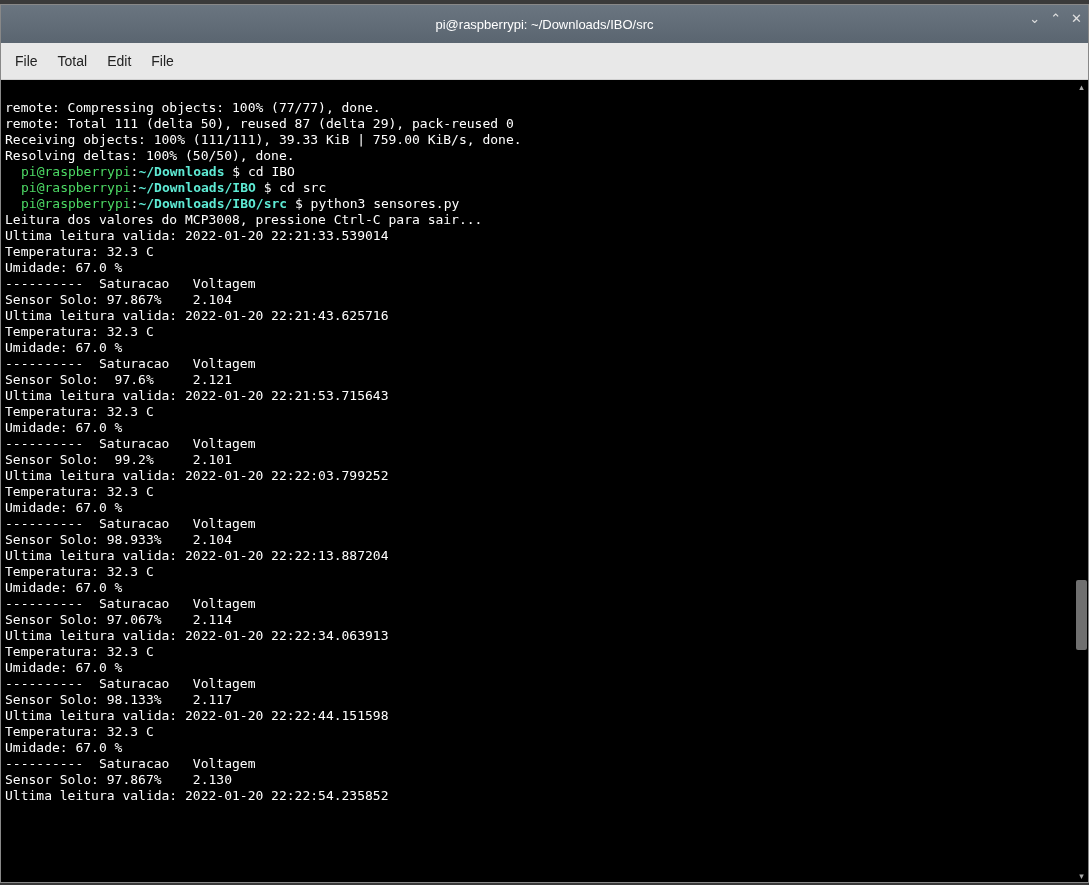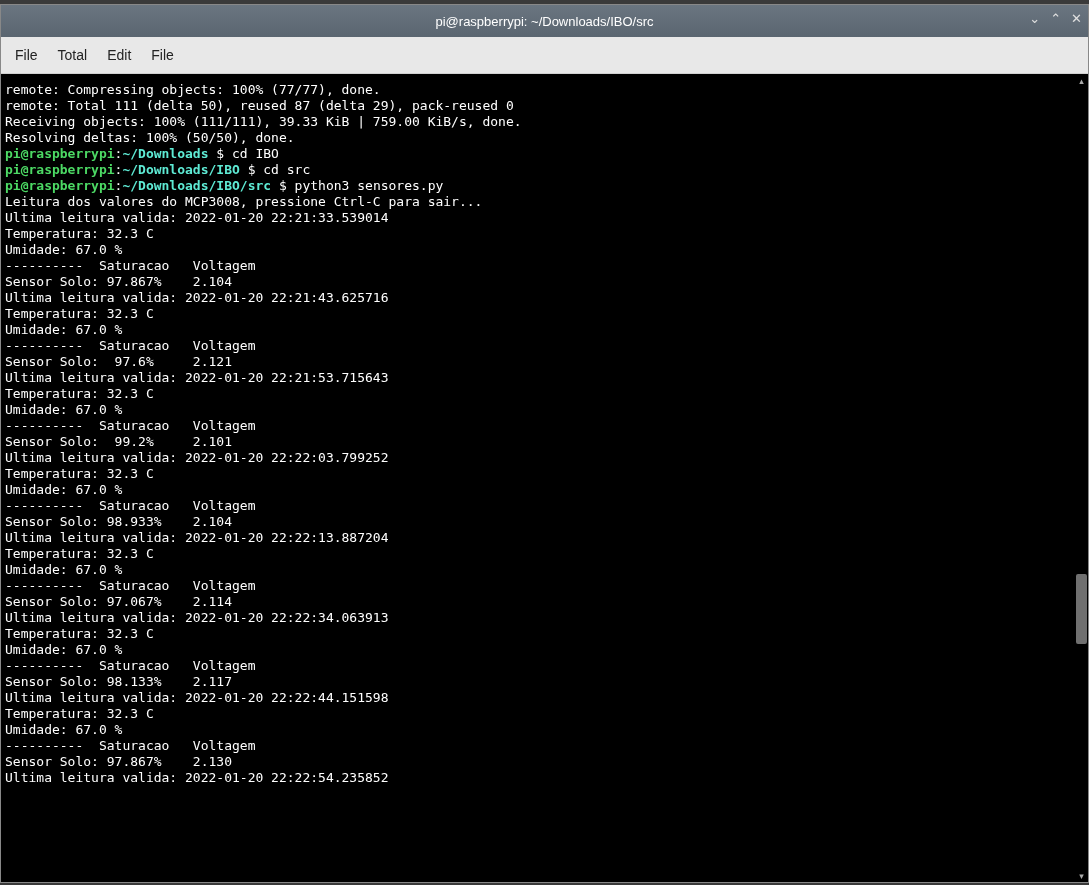--- a/index.html
+++ b/index.html
@@ -17,21 +17,21 @@
     left: 0;
     width: 1089px;
     height: 879px;
     background: #e8e8e8;
     border: 1px solid #888;
     box-sizing: border-box;
     display: flex;
     flex-direction: column;
   }
   .titlebar {
-    height: 32px;
+    height: 38px;
     background: linear-gradient(to bottom, #6a7580, #5a6570);
     color: #fff;
     display: flex;
     align-items: center;
     justify-content: center;
     position: relative;
     font-size: 13px;
     flex-shrink: 0;
   }
   .titlebar-controls {
@@ -69,21 +69,21 @@
     display: flex;
     min-height: 0;
   }
   .terminal {
     flex: 1;
     background: #000;
     color: #fff;
     font-family: "DejaVu Sans Mono", "Liberation Mono", monospace;
     font-size: 13px;
     line-height: 16px;
-    padding: 8px 4px;
+    padding: 20px 4px;
     overflow: hidden;
     white-space: pre;
   }
   .scrollbar {
     width: 13px;
     background: #000;
     position: relative;
     flex-shrink: 0;
   }
   .scroll-arrow {
@@ -101,21 +101,21 @@
   .scroll-arrow.up { top: 0; }
   .scroll-arrow.down { bottom: 0; }
   .scroll-thumb {
     position: absolute;
     left: 1px;
     width: 11px;
     background: #707070;
     border-radius: 2px;
     cursor: pointer;
   }
-  .pr-user { color: #4cd964; font-weight: bold; }
+  .pr-user { color: #4cd964; font-weight: normal; margin-left: 16px; }
   .pr-path { color: #5eead4; font-weight: bold; }
   .pr-white { color: #fff; }
   .term-line { display: block; }
 </style>
 </head>
 <body>
 
 <div class="window">
 
   <div class="titlebar">

